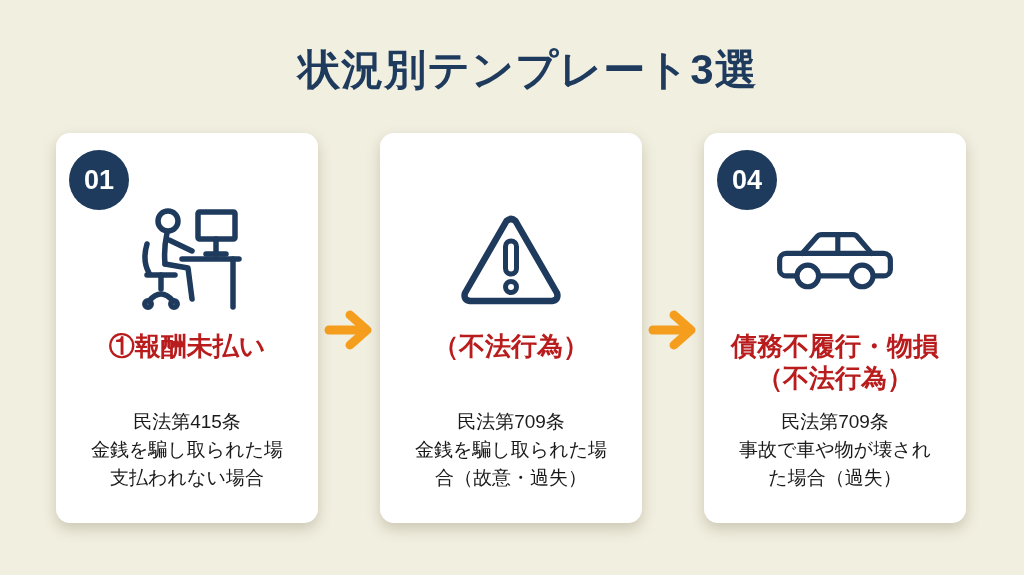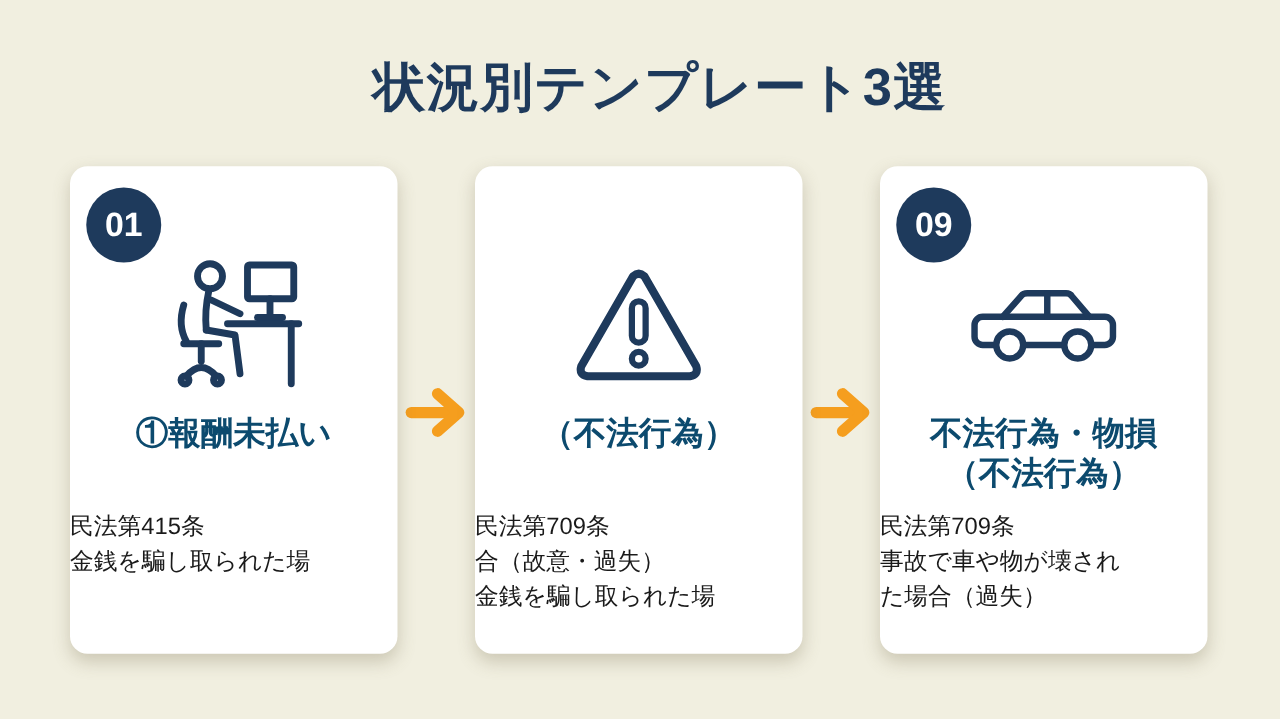--- a/index.html
+++ b/index.html
@@ -45,26 +45,27 @@
   .icon-area {
     position:absolute;
     top:58px; left:0; right:0; height:138px;
     display:flex; align-items:center; justify-content:center;
   }
   .card-heading {
     position:absolute;
     top:198px; left:0; width:100%;
     text-align:center;
     font-size:26px; font-weight:bold;
-    color:#0c4a6e;
+    color:#b91c1c;
     line-height:1.22;
   }
   .card-body {
     position:absolute;
     top:275px; left:0; width:100%;
+    text-align:center;
     font-size:19px;
     color:#1A1A1A;
     line-height:1.47;
   }
   .gap-arrow {
     width:62px;
     display:flex; justify-content:center;
     margin-top:174px;
   }
   svg.icon { display:block; }
@@ -98,20 +99,21 @@
         <circle cx="22" cy="98" r="3.2"></circle>
         <circle cx="48" cy="98" r="3.2"></circle>
       </svg>
     </div>
     <div class="card-heading">
       <div>①報酬未払い</div>
     </div>
     <div class="card-body">
       <div>民法第415条</div>
       <div>金銭を騙し取られた場</div>
+      <div>支払われない場合</div>
     </div>
   </div>
 
   <div class="gap-arrow">
     <svg width="52" height="46" viewBox="0 0 52 46" fill="none" stroke="#F59E1E" stroke-width="9" stroke-linecap="round" stroke-linejoin="round">
       <path d="M6,23 H40"></path>
       <path d="M27,8 L44,23 L27,38"></path>
     </svg>
   </div>
 
@@ -121,47 +123,47 @@
         <path d="M47.5,8 Q52,4 56.5,8 L98,80 Q100,87 93,88 H11 Q4,87 6,80 Z"></path>
         <rect x="46.5" y="28" width="11" height="33" rx="5.5" stroke-width="5"></rect>
         <circle cx="52" cy="74" r="5.5" stroke-width="5"></circle>
       </svg>
     </div>
     <div class="card-heading">
       <div>（不法行為）</div>
     </div>
     <div class="card-body">
       <div>民法第709条</div>
+      <div>金銭を騙し取られた場</div>
       <div>合（故意・過失）</div>
-      <div>金銭を騙し取られた場</div>
     </div>
   </div>
 
   <div class="gap-arrow">
     <svg width="52" height="46" viewBox="0 0 52 46" fill="none" stroke="#F59E1E" stroke-width="9" stroke-linecap="round" stroke-linejoin="round">
       <path d="M6,23 H40"></path>
       <path d="M27,8 L44,23 L27,38"></path>
     </svg>
   </div>
 
   <div class="card">
     <div class="badge">
-      <span>09</span>
+      <span>04</span>
     </div>
     <div class="icon-area">
       <svg class="icon" width="122" height="62" viewBox="0 0 130 66" fill="none" stroke="#1E3A5C" stroke-width="5.5" stroke-linecap="round" stroke-linejoin="round">
         <rect x="6" y="26" width="118" height="24" rx="7"></rect>
         <path d="M30,26 L46,8 Q47.5,6 51,6 H84 Q87.5,6 89,8.5 L104,26"></path>
         <path d="M68,6 V26"></path>
         <circle cx="36" cy="50" r="11.5" fill="#FFFFFF"></circle>
         <circle cx="94" cy="50" r="11.5" fill="#FFFFFF"></circle>
       </svg>
     </div>
     <div class="card-heading">
-      <div>不法行為・物損</div>
+      <div>債務不履行・物損</div>
       <div>（不法行為）</div>
     </div>
     <div class="card-body">
       <div>民法第709条</div>
       <div>事故で車や物が壊され</div>
       <div>た場合（過失）</div>
     </div>
   </div>
 
 </div>

